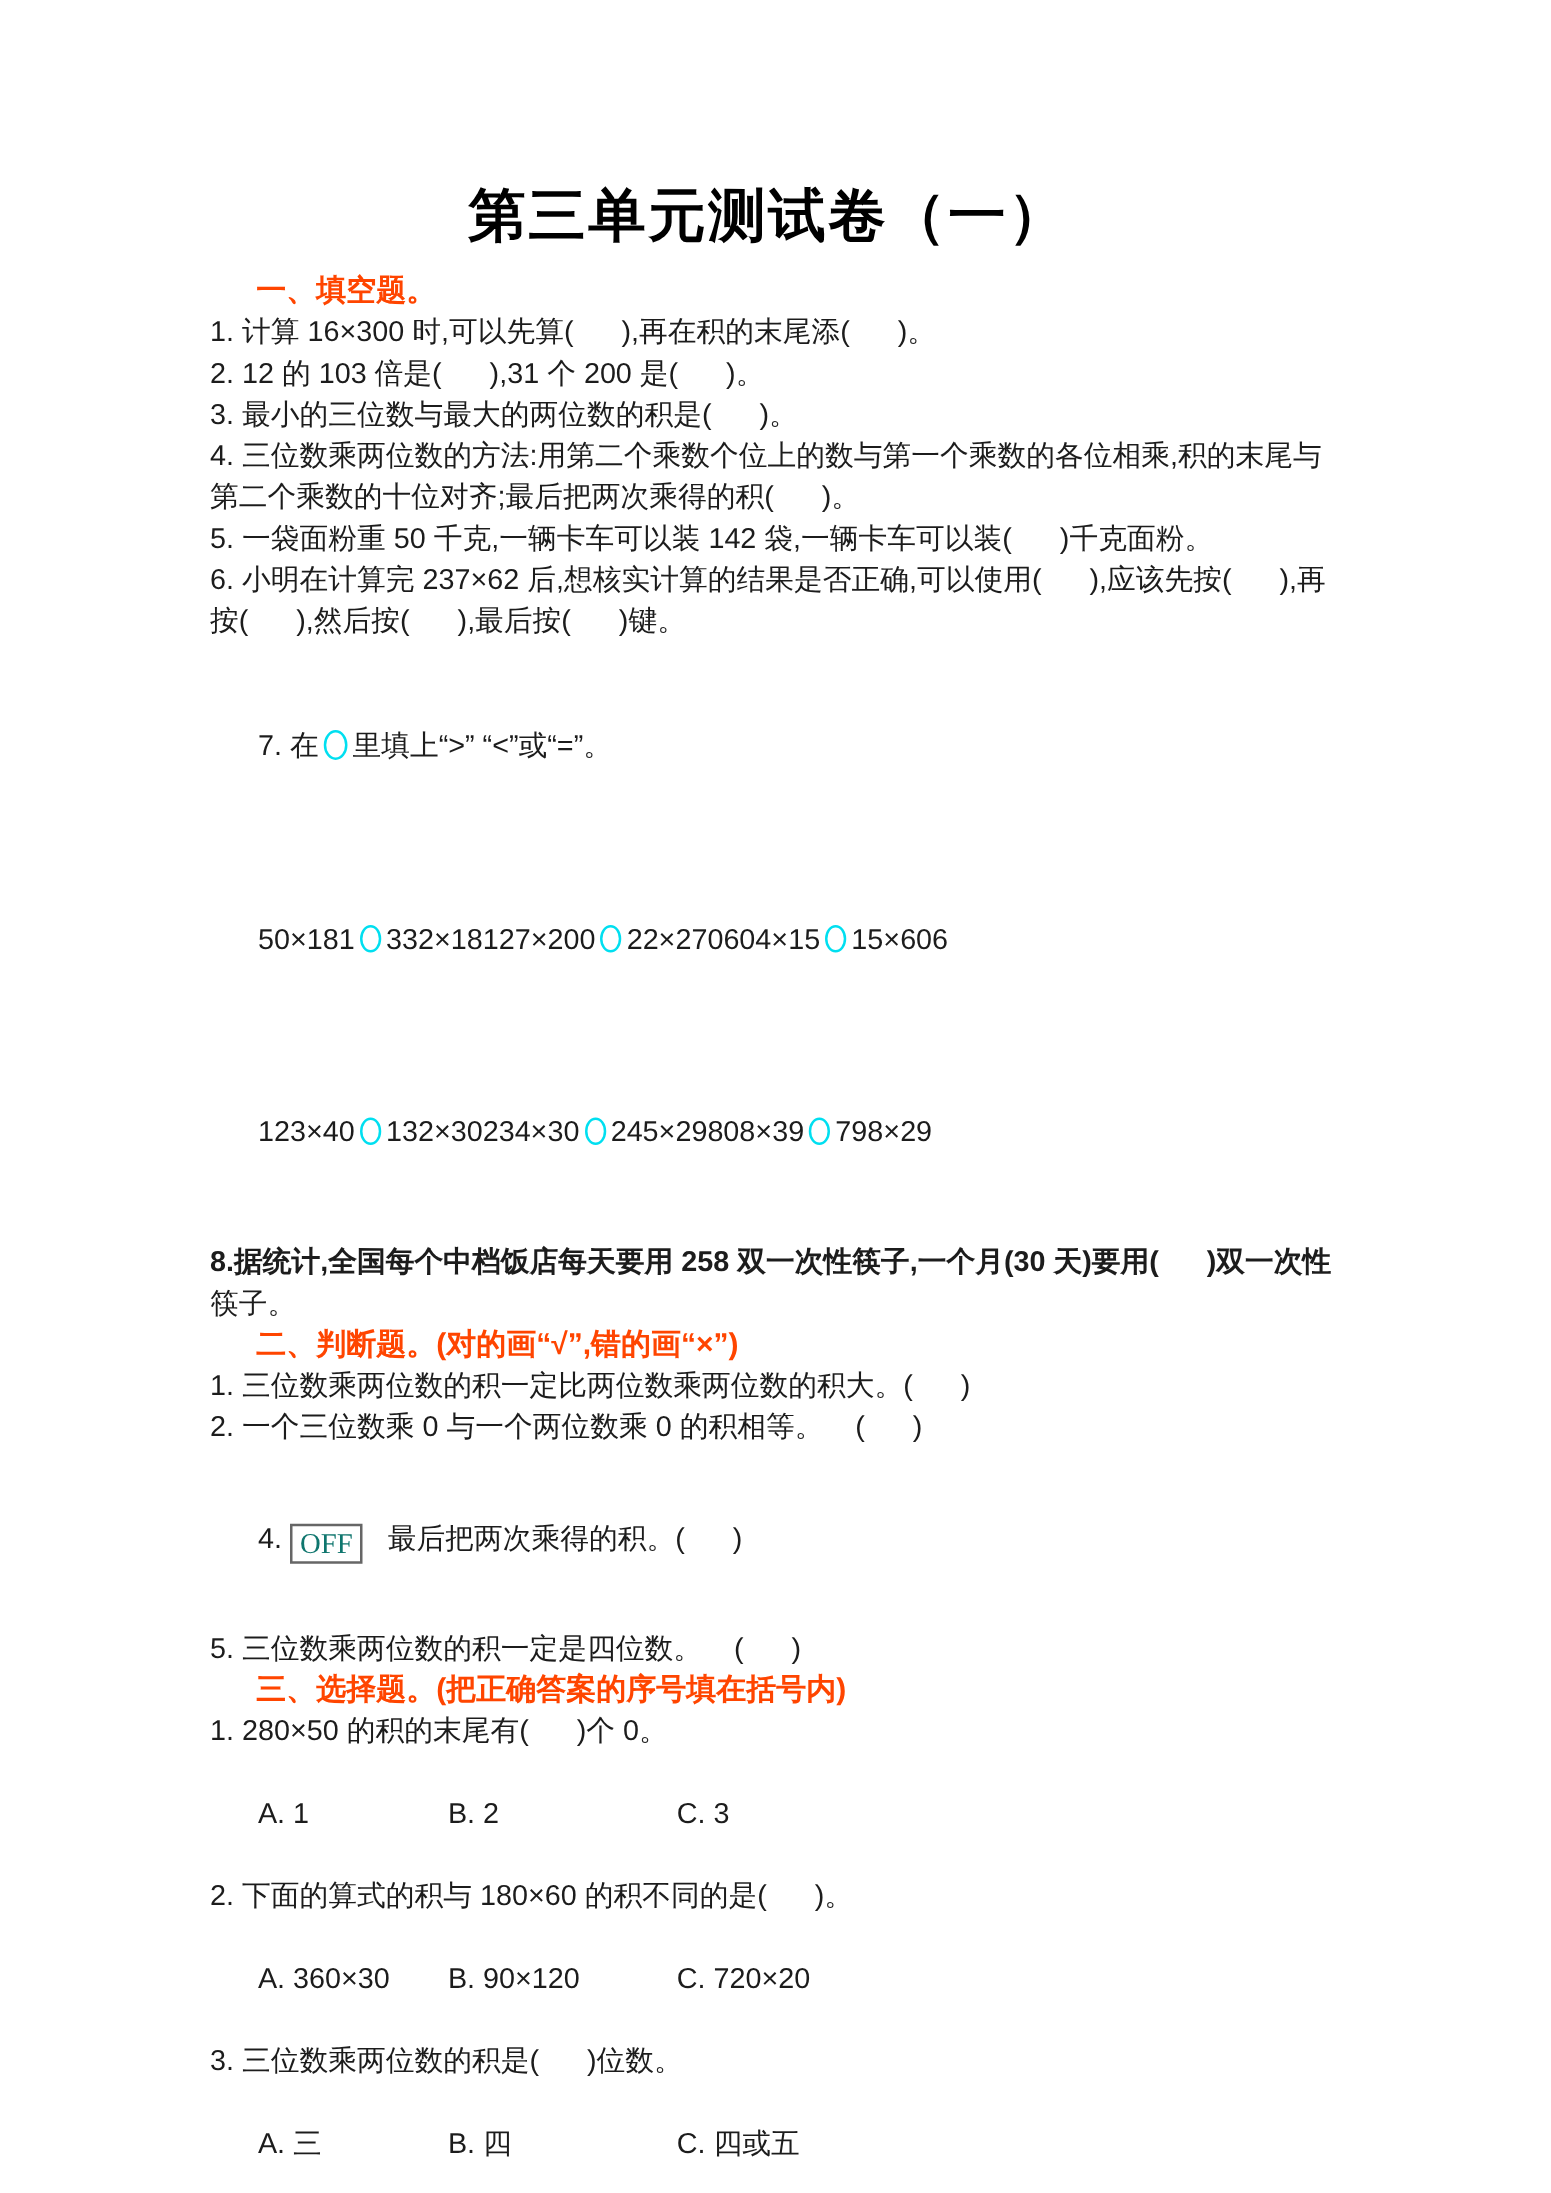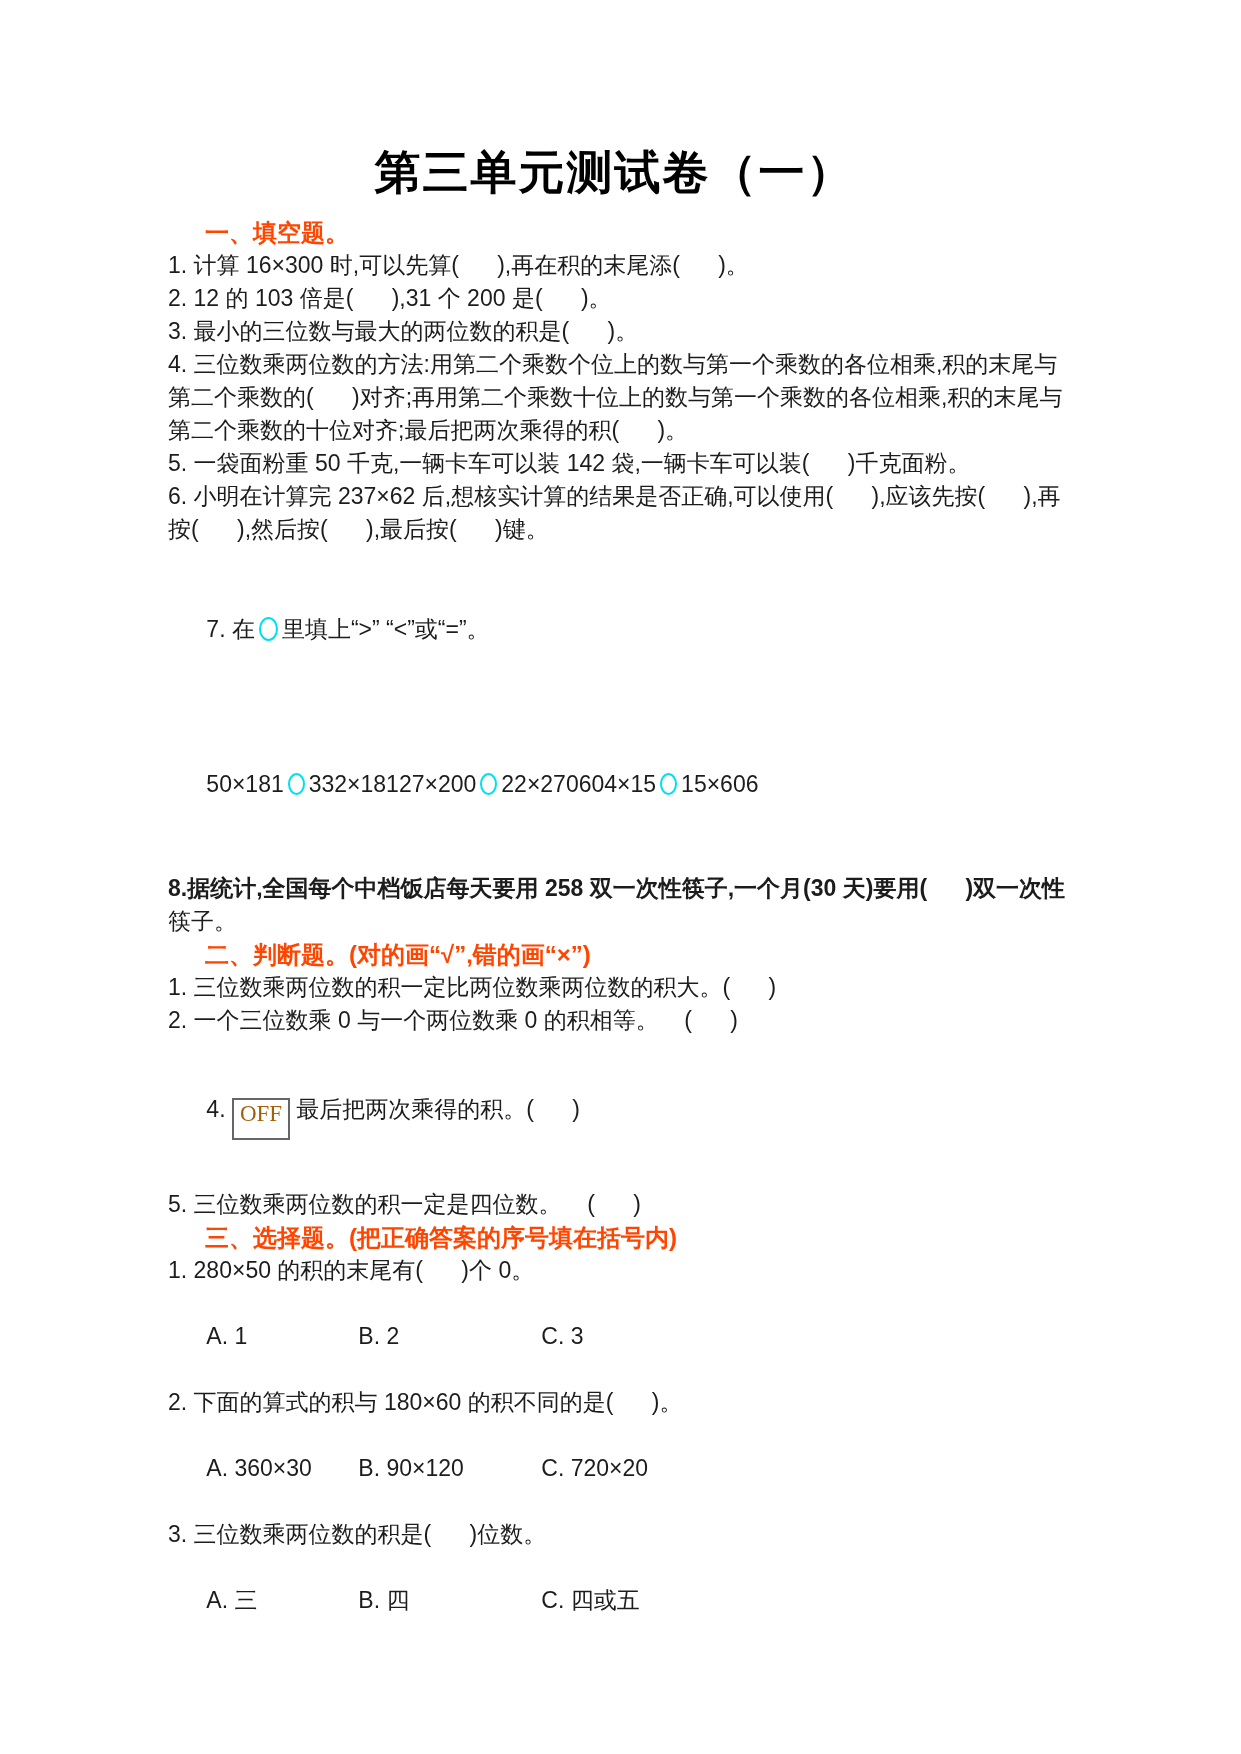--- a/index.html
+++ b/index.html
@@ -49,59 +49,61 @@
   .q7 .circle{width:15px;height:20px;vertical-align:-4px;}
   .cmp-group{
     display:inline-flex;
     align-items:center;
     min-width:172px;
     white-space:pre;
   }
   .off-key{
     display:inline-block;
     border:2px solid #666;
-    padding:0 6px 11px 6px;
+    padding:0 6px 1px 6px;
     line-height:27px;
     font-family:"Liberation Serif", serif;
     font-size:23px;
-    color:#a16207;
+    color:#0f766e;
     vertical-align:-4px;
-    margin-right:6px;
+    margin-right:20px;
   }
   .opt{display:inline-block;white-space:pre;}
   .optA{min-width:152px;}
   .optB{min-width:183px;}
 </style>
 </head>
 <body>
 
 <div class="page">
   <div class="content">
 
     <h1 class="title">第三单元测试卷（一）</h1>
 
     <div class="sec-header">一、填空题。</div>
     <div class="line">1. 计算 16×300 时,可以先算(      ),再在积的末尾添(      )。</div>
     <div class="line">2. 12 的 103 倍是(      ),31 个 200 是(      )。</div>
     <div class="line">3. 最小的三位数与最大的两位数的积是(      )。</div>
     <div class="line">4. 三位数乘两位数的方法:用第二个乘数个位上的数与第一个乘数的各位相乘,积的末尾与</div>
-    <div class="line">第二个乘数的(      )对齐;再用第二个乘数十位上的数与第一个乘数的各位相乘,积的末尾与</div>
     <div class="line">第二个乘数的十位对齐;最后把两次乘得的积(      )。</div>
     <div class="line">5. 一袋面粉重 50 千克,一辆卡车可以装 142 袋,一辆卡车可以装(      )千克面粉。</div>
     <div class="line">6. 小明在计算完 237×62 后,想核实计算的结果是否正确,可以使用(      ),应该先按(      ),再</div>
     <div class="line">按(      ),然后按(      ),最后按(      )键。</div>
 
     <div class="line q7">
       <span>7. 在</span><span class="circle"></span><span>里填上“&gt;” “&lt;”或“=”。</span>
     </div>
 
     <div class="line cmp cmp1">
       <span class="cmp-group"><span>50×181</span><span class="circle"></span><span>332×181</span></span><span class="cmp-group"><span>27×200</span><span class="circle"></span><span>22×270</span></span><span class="cmp-group"><span>604×15</span><span class="circle"></span><span>15×606</span></span>
     </div>
 
+    <div class="line cmp cmp2">
+      <span class="cmp-group"><span>123×40</span><span class="circle"></span><span>132×30</span></span><span class="cmp-group"><span>234×30</span><span class="circle"></span><span>245×29</span></span><span class="cmp-group"><span>808×39</span><span class="circle"></span><span>798×29</span></span>
+    </div>
 
     <div class="line q8a">8.据统计,全国每个中档饭店每天要用 258 双一次性筷子,一个月(30 天)要用(      )双一次性</div>
     <div class="line">筷子。</div>
 
     <div class="sec-header">二、判断题。(对的画“√”,错的画“×”)</div>
     <div class="line">1. 三位数乘两位数的积一定比两位数乘两位数的积大。(      )</div>
     <div class="line">2. 一个三位数乘 0 与一个两位数乘 0 的积相等。    (      )</div>
     <div class="line judge4">
       <span>4. </span><span class="off-key">OFF</span><span>最后把两次乘得的积。(      )</span>
     </div>

